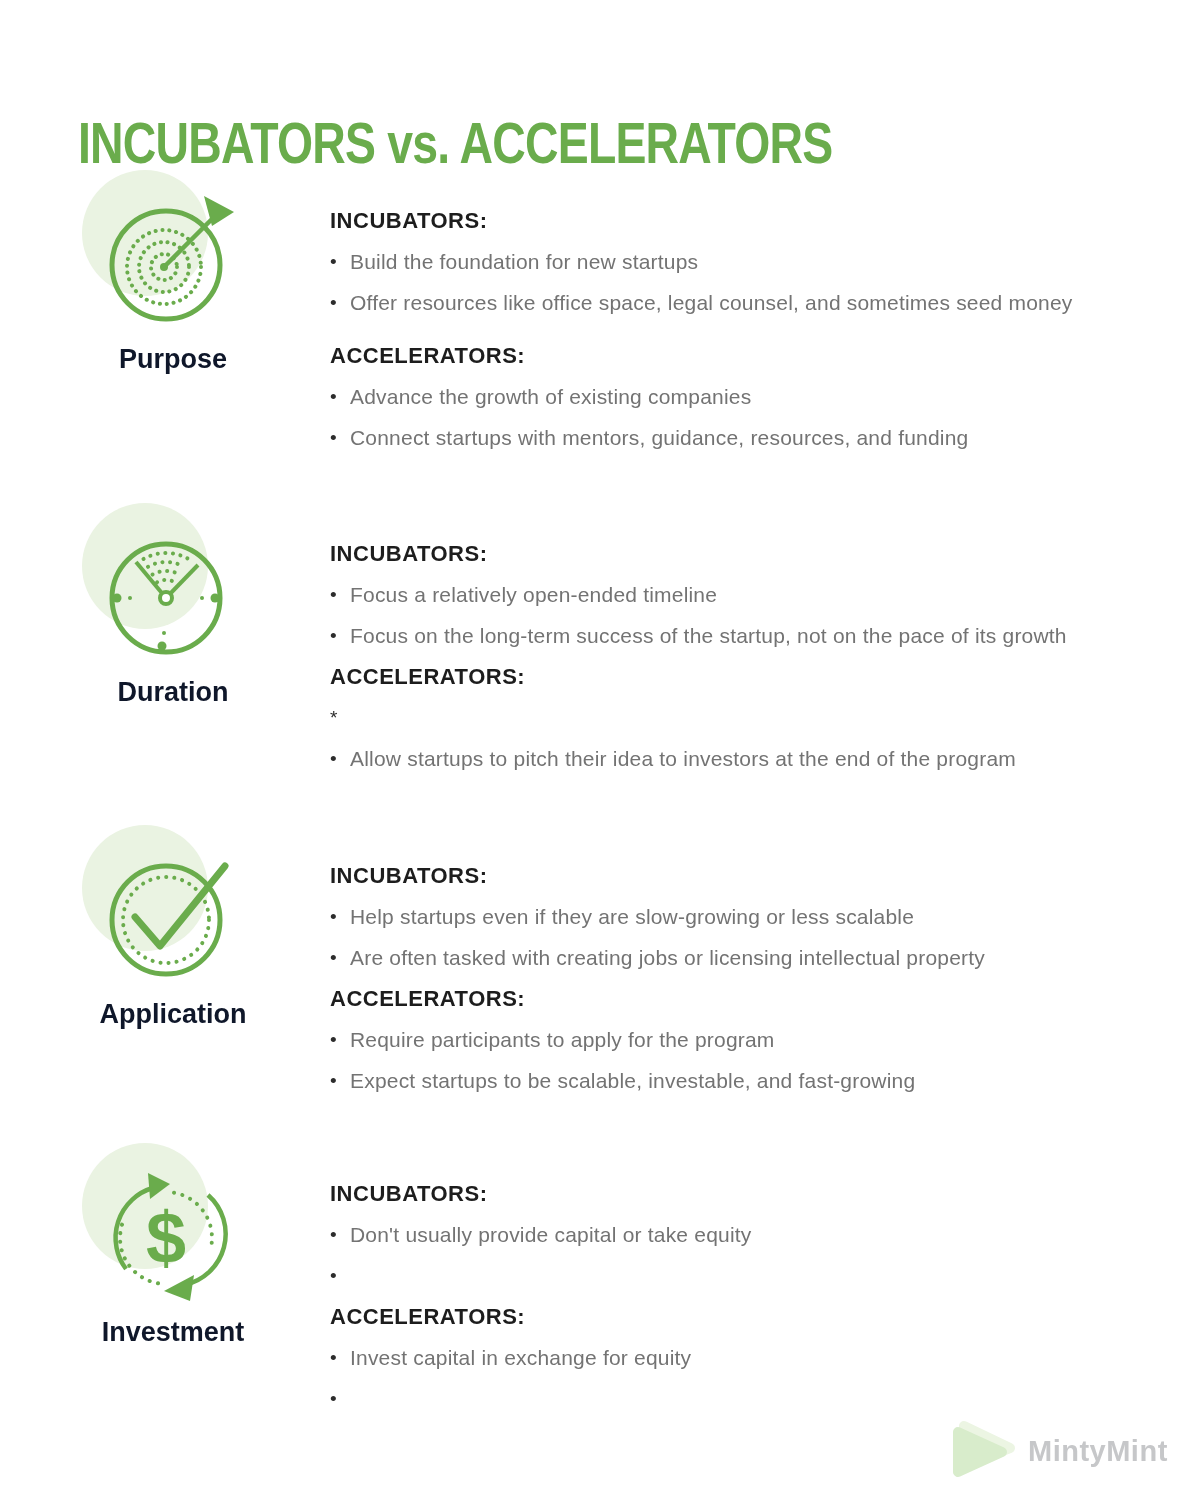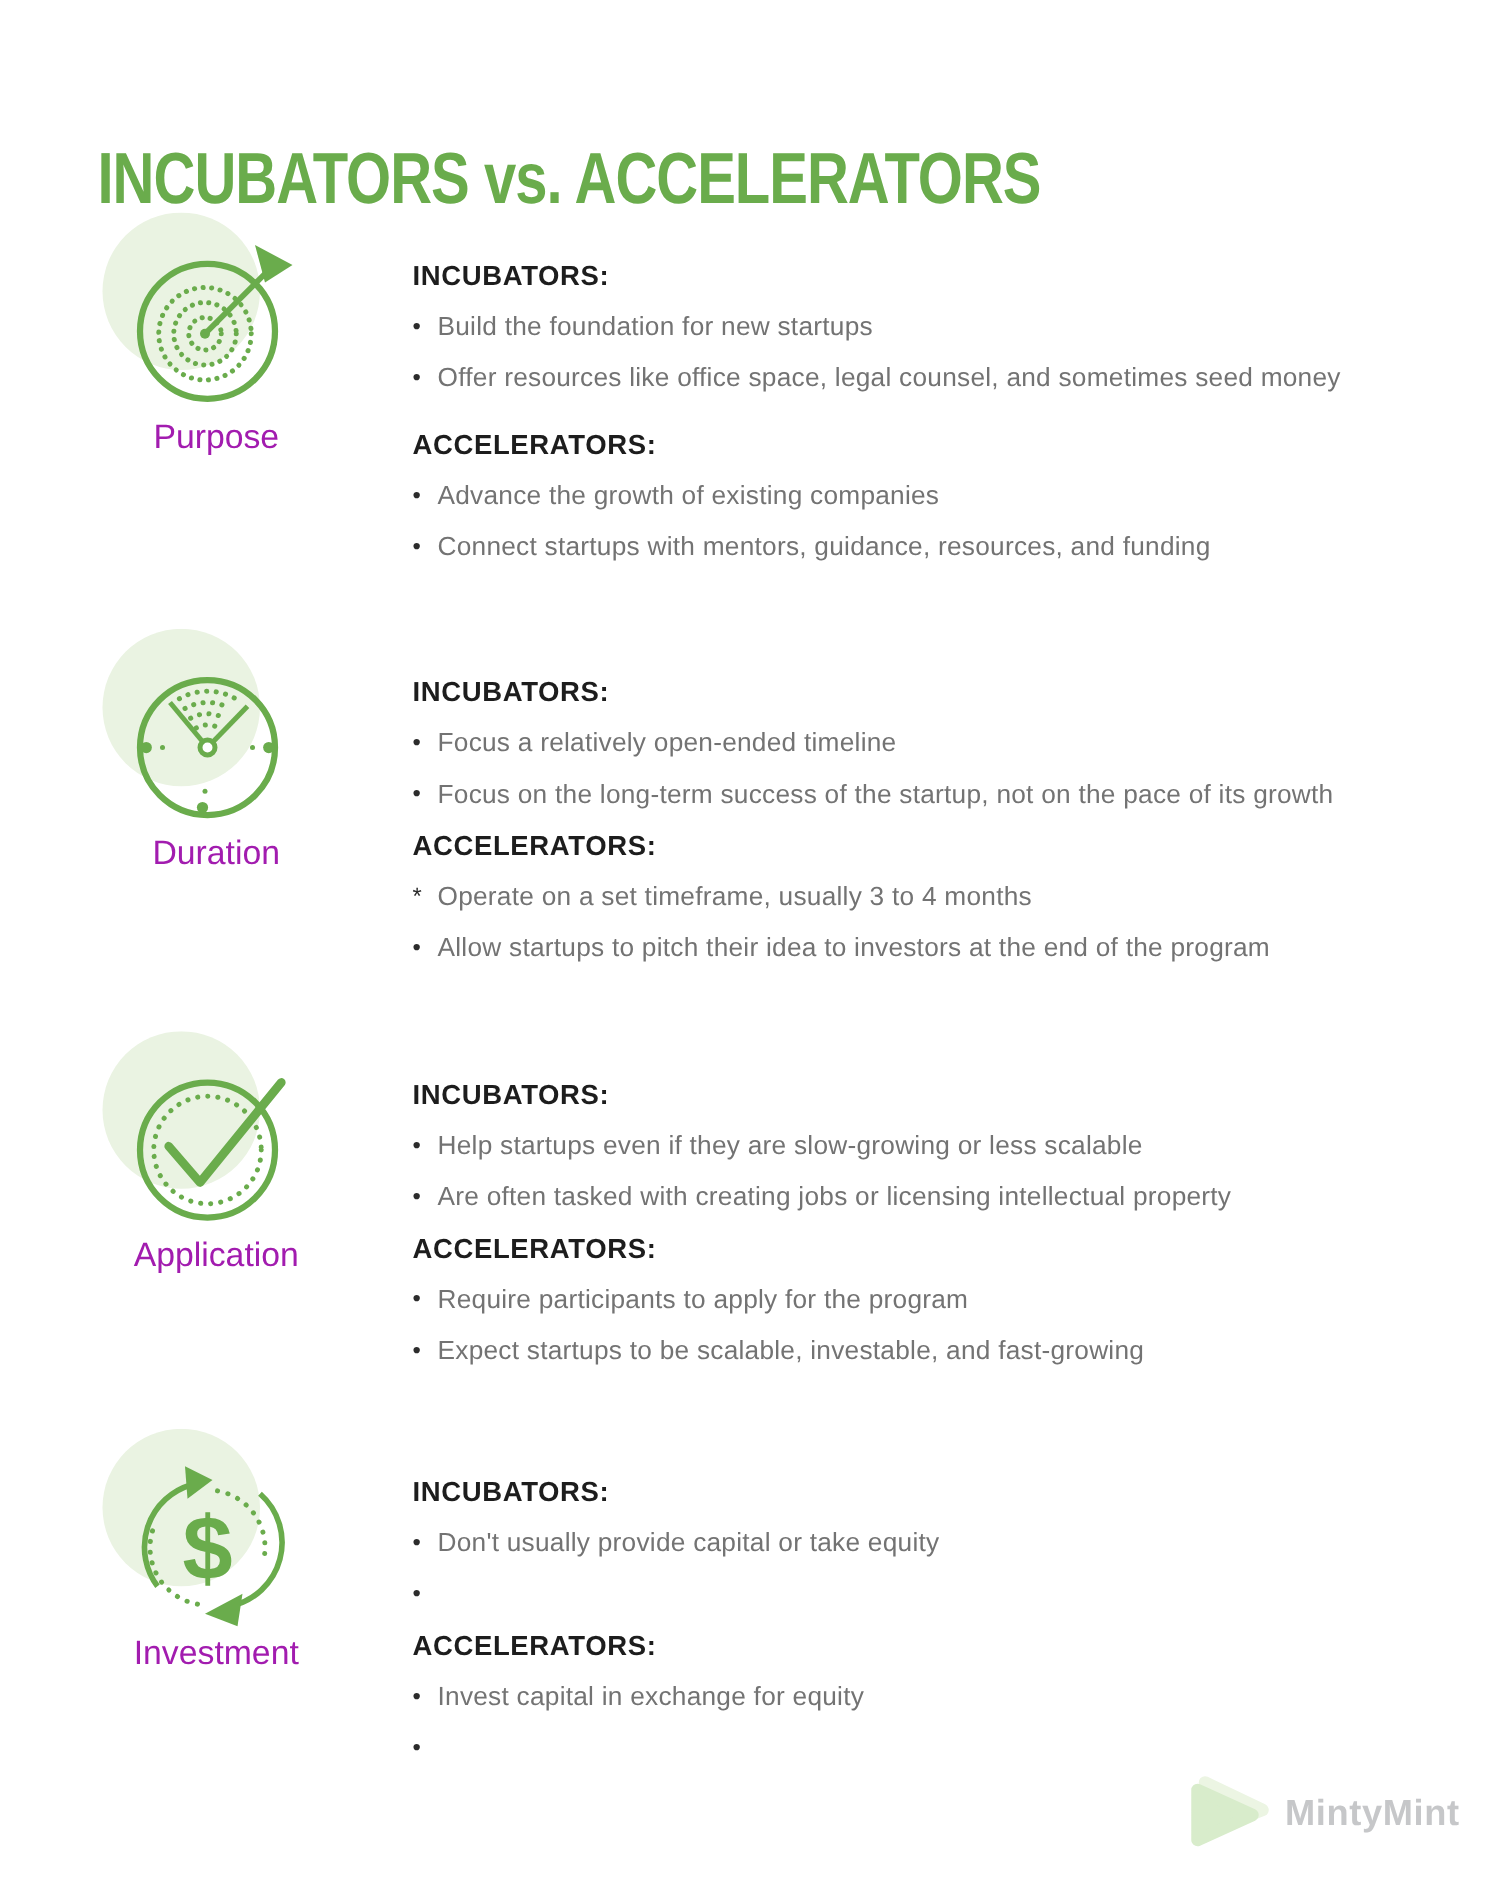--- a/index.html
+++ b/index.html
@@ -13,21 +13,21 @@
   .page-title{
     position:absolute;left:78px;top:70px;
     font-size:58px;font-weight:bold;color:#6AAC4C;
     letter-spacing:-1px;white-space:nowrap;
     transform:scaleX(.8);transform-origin:left center;
   }
   .row-section{position:absolute;left:78px;width:1080px;height:310px;}
   .icon-col{position:absolute;left:0;top:0;width:190px;text-align:center;}
   .icon-col svg{display:block;}
   .icon-label{
-    margin-top:0;font-size:27px;font-weight:normal;color:#a21caf;
+    margin-top:10px;font-size:27px;font-weight:bold;color:#0f172a;
   }
   .text-col{position:absolute;left:212px;top:30px;width:860px;margin-left:40px;}
   .g-heading{
     height:41px;display:flex;align-items:center;
     font-size:22px;font-weight:bold;color:#1d1d1d;letter-spacing:.5px;
   }
   .b-row{height:41px;display:flex;align-items:center;}
   .b-marker{flex:0 0 20px;width:20px;font-size:19px;color:#2c2c2c;}
   .b-text{font-size:21px;color:#737373;letter-spacing:.2px;white-space:nowrap;}
   .sec-purpose .acc-gap{margin-top:12px;}
@@ -108,21 +108,20 @@
         <span class="b-marker">•</span>
         <span class="b-text">Focus a relatively open-ended timeline</span>
       </div>
     <div class="b-row">
         <span class="b-marker">•</span>
         <span class="b-text">Focus on the long-term success of the startup, not on the pace of its growth</span>
       </div>
     <div class="g-heading acc-gap">ACCELERATORS:</div>
     <div class="b-row">
         <span class="b-marker">*</span>
-        <span class="b-text">Operate on a set timeframe, usually 3 to 4 months</span>
       </div>
     <div class="b-row">
         <span class="b-marker">•</span>
         <span class="b-text">Allow startups to pitch their idea to investors at the end of the program</span>
       </div>
   </div>
 </section>
 
 <section class="row-section sec-application" style="top:825px">
   <div class="icon-col">

